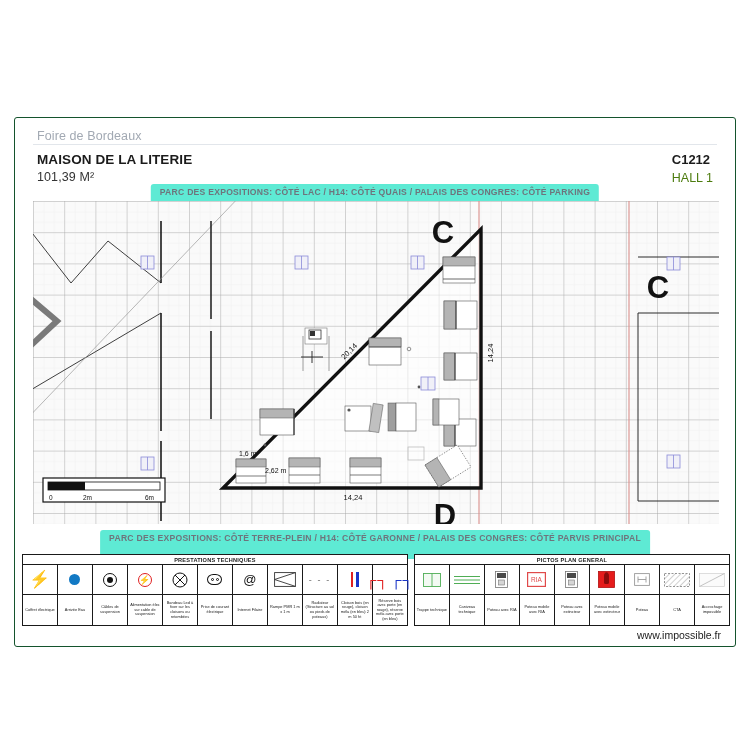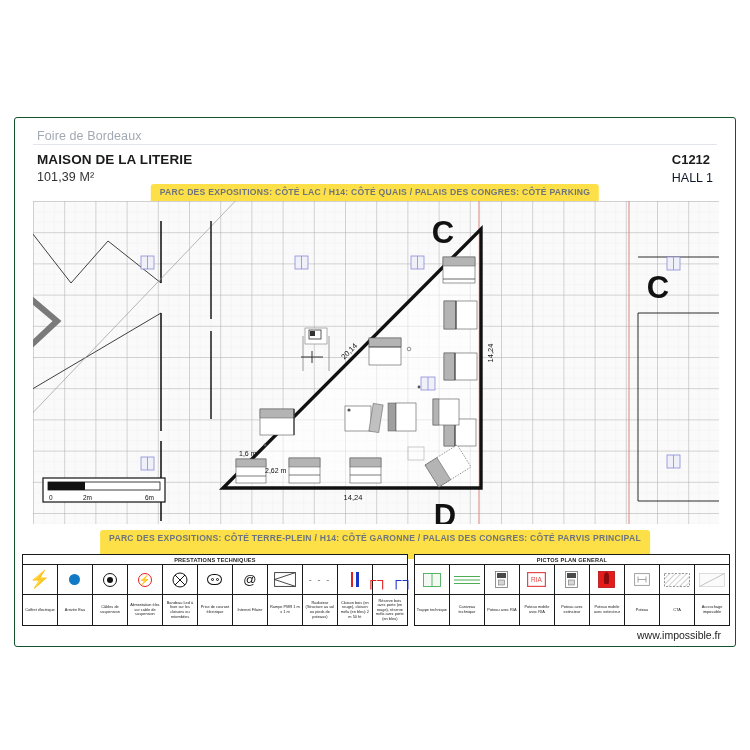--- a/index.html
+++ b/index.html
@@ -54,27 +54,27 @@
   }
   .code-block {
     position: absolute;
     right: 4px; top: 0;
     text-align: left;
   }
   .stand-code {
     font-size: 13px; font-weight: bold; color: #1b1b1b;
   }
   .stand-hall {
-    font-size: 12.5px; color: #0f172a; margin-top: 4px;
+    font-size: 12.5px; color: #4d7c0f; margin-top: 4px;
   }
 
   
   .banner {
     position: absolute;
-    background: #fde047;
+    background: #5eead4;
     color: #6e747c;
     font-size: 8.6px;
     font-weight: bold;
     letter-spacing: .25px;
     padding: 3px 9px 16px 9px;
     border-radius: 3px;
     white-space: nowrap;
   }
   .banner-top { left: 50%; transform: translateX(-50%); top: 66px; }
   .banner-bottom { left: 50%; transform: translateX(-50%); top: 412px; }

